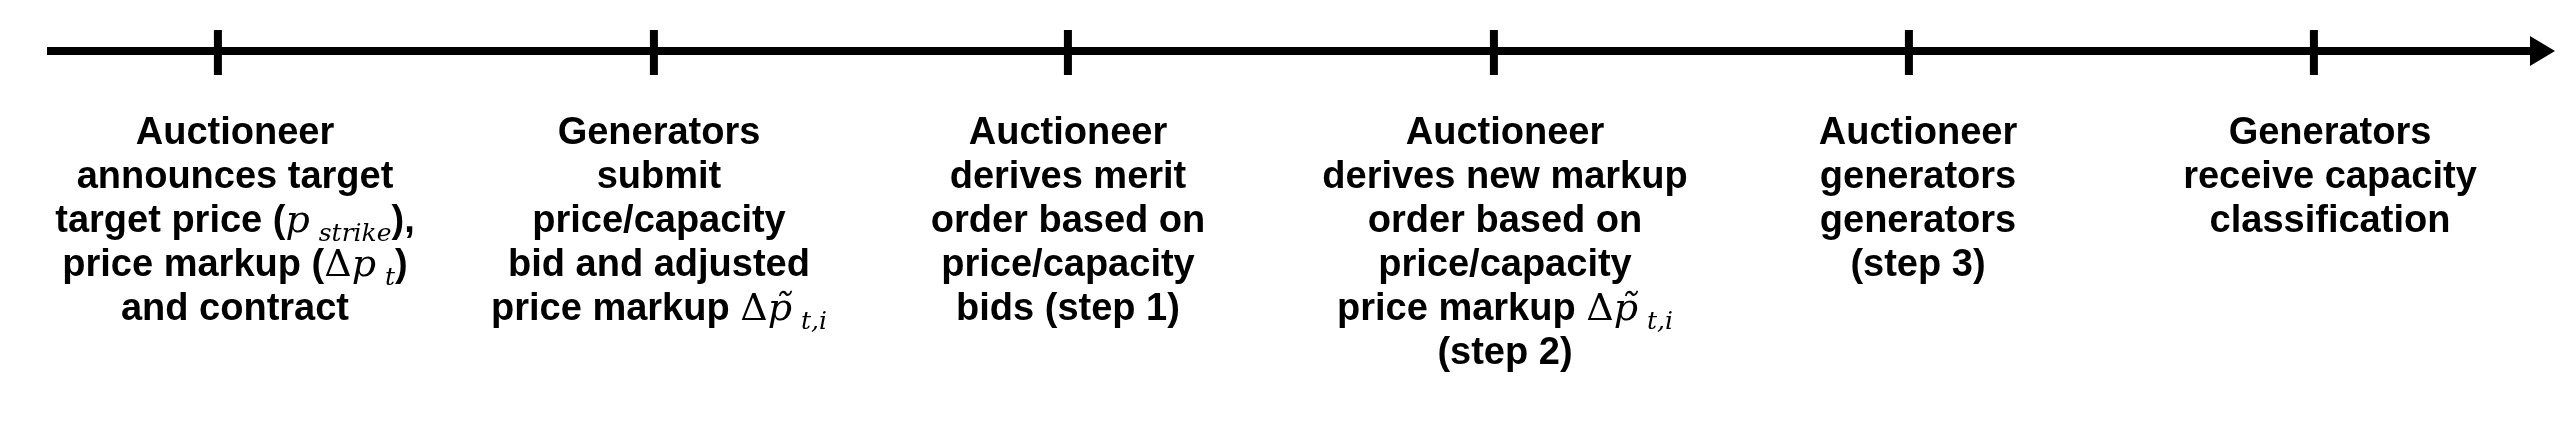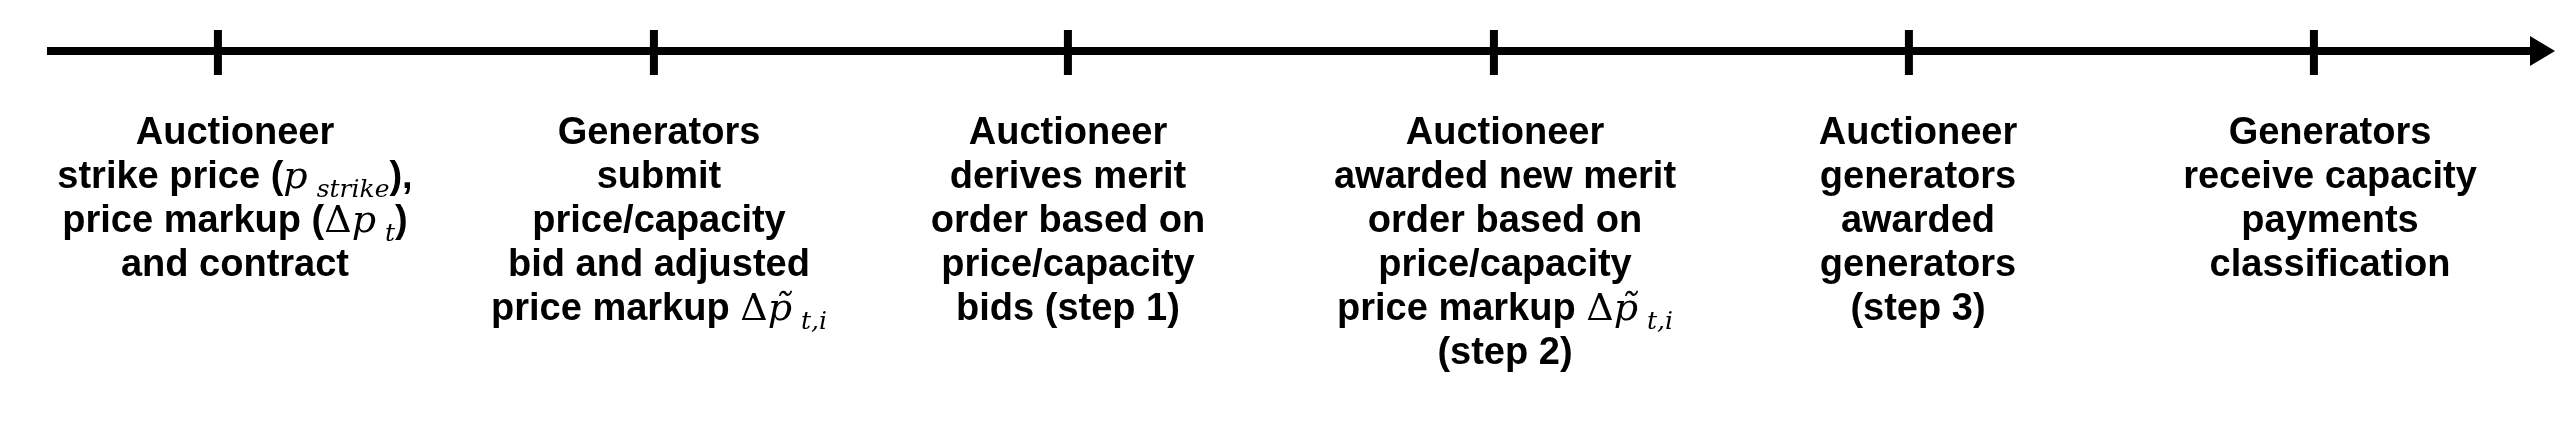--- a/index.html
+++ b/index.html
@@ -92,54 +92,53 @@
       <div class="tl-tick" style="left: 218px;"></div>
       <div class="tl-tick" style="left: 654px;"></div>
       <div class="tl-tick" style="left: 1068px;"></div>
       <div class="tl-tick" style="left: 1494px;"></div>
       <div class="tl-tick" style="left: 1909px;"></div>
       <div class="tl-tick" style="left: 2314px;"></div>
     </div>
   <div id="events">
       <div class="event-label" style="left: 235px;">
         <div class="event-line"><span class="seg-plain">Auctioneer</span></div>
-        <div class="event-line"><span class="seg-plain">strike price (</span><span class="seg-mi">p</span><span class="seg-msub">strike</span><span class="seg-plain">),</span></div>
+        <div class="event-line"><span class="seg-plain">announces target</span></div>
+        <div class="event-line"><span class="seg-plain">target price (</span><span class="seg-mi">p</span><span class="seg-msub">strike</span><span class="seg-plain">),</span></div>
         <div class="event-line"><span class="seg-plain">price markup (</span><span class="seg-mr">Δ</span><span class="seg-mi">p</span><span class="seg-msub">t</span><span class="seg-plain">)</span></div>
         <div class="event-line"><span class="seg-plain">and contract</span></div>
       </div>
       <div class="event-label" style="left: 659px;">
         <div class="event-line"><span class="seg-plain">Generators</span></div>
         <div class="event-line"><span class="seg-plain">submit</span></div>
         <div class="event-line"><span class="seg-plain">price/capacity</span></div>
         <div class="event-line"><span class="seg-plain">bid and adjusted</span></div>
         <div class="event-line"><span class="seg-plain">price markup </span><span class="seg-mr">Δ</span><span class="seg-mi">p̃</span><span class="seg-msub">t,i</span></div>
       </div>
       <div class="event-label" style="left: 1068px;">
         <div class="event-line"><span class="seg-plain">Auctioneer</span></div>
         <div class="event-line"><span class="seg-plain">derives merit</span></div>
         <div class="event-line"><span class="seg-plain">order based on</span></div>
         <div class="event-line"><span class="seg-plain">price/capacity</span></div>
         <div class="event-line"><span class="seg-plain">bids (step 1)</span></div>
       </div>
       <div class="event-label" style="left: 1505px;">
         <div class="event-line"><span class="seg-plain">Auctioneer</span></div>
-        <div class="event-line"><span class="seg-plain">awarded new merit</span></div>
+        <div class="event-line"><span class="seg-plain">derives new markup</span></div>
         <div class="event-line"><span class="seg-plain">order based on</span></div>
         <div class="event-line"><span class="seg-plain">price/capacity</span></div>
         <div class="event-line"><span class="seg-plain">price markup </span><span class="seg-mr">Δ</span><span class="seg-mi">p̃</span><span class="seg-msub">t,i</span></div>
         <div class="event-line"><span class="seg-plain">(step 2)</span></div>
       </div>
       <div class="event-label" style="left: 1918px;">
         <div class="event-line"><span class="seg-plain">Auctioneer</span></div>
         <div class="event-line"><span class="seg-plain">generators</span></div>
-        <div class="event-line"><span class="seg-plain">awarded</span></div>
         <div class="event-line"><span class="seg-plain">generators</span></div>
         <div class="event-line"><span class="seg-plain">(step 3)</span></div>
       </div>
       <div class="event-label" style="left: 2330px;">
         <div class="event-line"><span class="seg-plain">Generators</span></div>
         <div class="event-line"><span class="seg-plain">receive capacity</span></div>
-        <div class="event-line"><span class="seg-plain">payments</span></div>
         <div class="event-line"><span class="seg-plain">classification</span></div>
       </div>
     </div>
 </div>
 
 
 </body></html>

